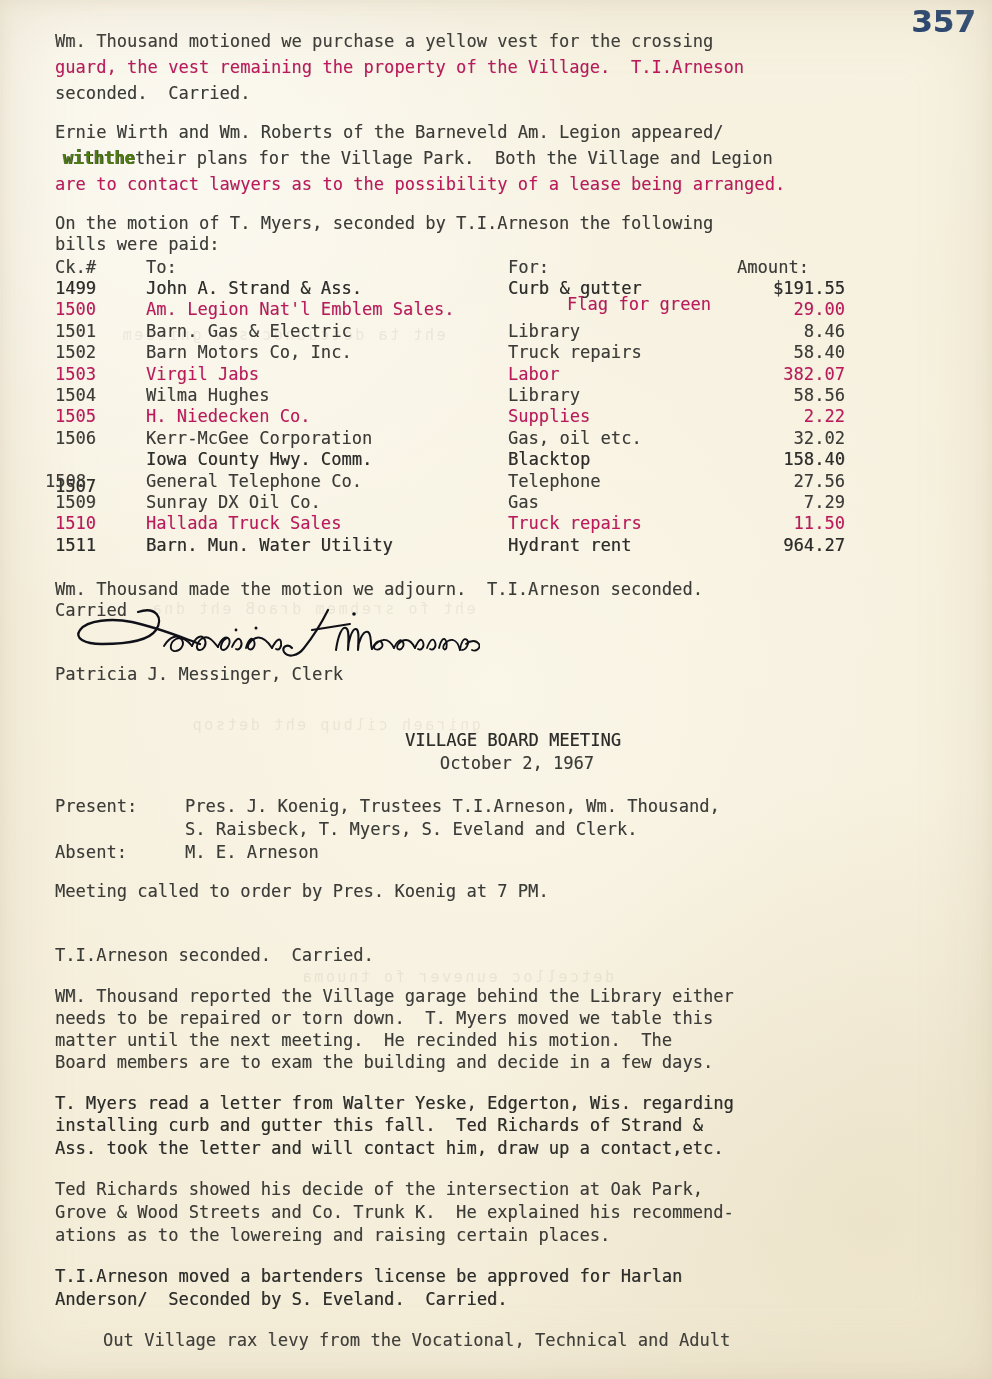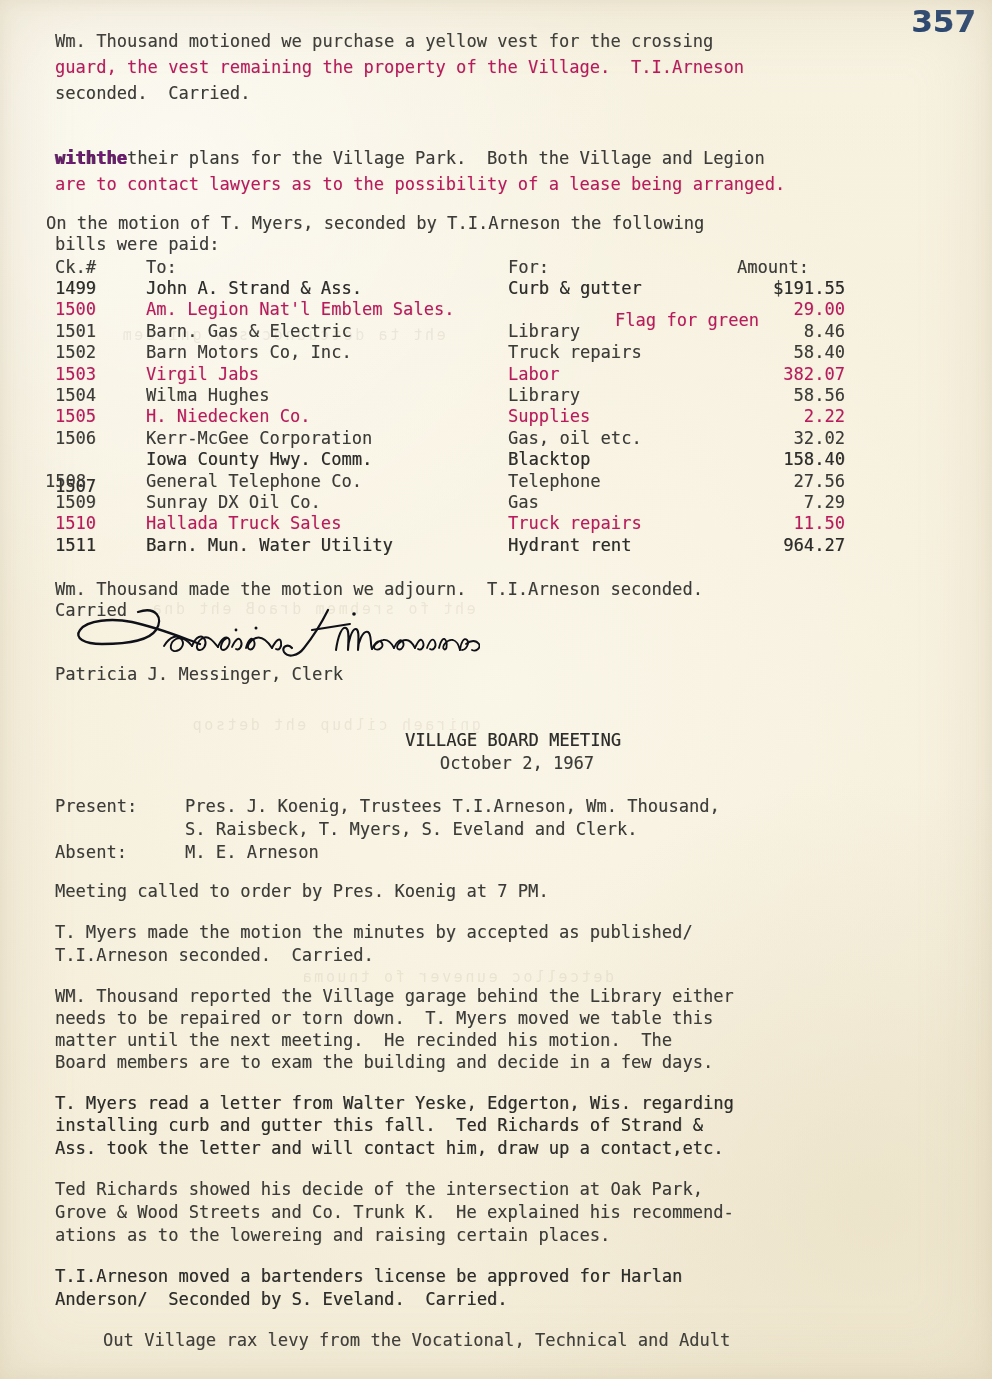--- a/index.html
+++ b/index.html
@@ -65,22 +65,23 @@
     color: #3b3b38;
     letter-spacing: 0.05px;
     text-shadow: 0.35px 0.25px 0.5px rgba(70,68,62,0.40);
   }
   
   .lighter { color: #be185d; text-shadow: 0.3px 0.2px 0.7px rgba(90,88,80,0.35); }
   .darker  { color: #2c2c2a; text-shadow: 0.45px 0.3px 0.4px rgba(45,45,42,0.55); }
 
   .strike-over {
     font-weight: 700;
-    color: #701a75;
+    color: #4d7c0f;
     text-shadow: 0.6px 0 0 rgba(25,25,24,0.9), -0.5px 0 0 rgba(25,25,24,0.6);
+    margin-left: 8px;
   }
 
   .center { text-align: center; }
 
   #signature {
     position: absolute;
     left: 60px;
     top: 604px;
     width: 420px;
     height: 62px;
@@ -98,39 +99,40 @@
   <div class="bleed" style="left:150px; top:600px;">eht fo srebmem draoB eht dna</div>
   <div class="bleed" style="left:190px; top:716px;">gniraeh cilbup eht detsop</div>
   <div class="bleed" style="left:300px; top:968px;">detcelloc eunever fo tnuoma</div>
 
   <div id="page-number">357</div>
 
   <div class="tx" style="left:55px; top:31px;">Wm. Thousand motioned we purchase a yellow vest for the crossing</div>
   <div class="tx lighter" style="left:55px; top:57px;">guard, the vest remaining the property of the Village.  T.I.Arneson</div>
   <div class="tx" style="left:55px; top:83px;">seconded.  Carried.</div>
 
+  <div class="tx" style="left:55px; top:122px;">Ernie Wirth and Wm. Roberts of the Barneveld Am. Legion appeared/</div>
   <div class="tx" style="left:55px; top:148px;"><span class="strike-over">withthe</span><span>their plans for the Village Park.  Both the Village and Legion</span></div>
   <div class="tx lighter" style="left:55px; top:174px;">are to contact lawyers as to the possibility of a lease being arranged.</div>
 
-  <div class="tx" style="left:46px; top:213px;">On the motion of T. Myers, seconded by T.I.Arneson the following</div>
+  <div class="tx" style="left:55px; top:213px;">On the motion of T. Myers, seconded by T.I.Arneson the following</div>
   <div class="tx" style="left:55px; top:234px;">bills were paid:</div>
 
   <div>
     <div class="tx" style="left:55px;  top:257px;">Ck.#</div>
     <div class="tx" style="left:146px; top:257px;">To:</div>
     <div class="tx" style="left:508px; top:257px;">For:</div>
     <div class="tx" style="left:737px; top:257px;">Amount:</div>
     <div id="bills-rows">
         <div class="tx darker" style="left: 55px; top: 278px;">1499</div>
         <div class="tx darker" style="left: 146px; top: 278px;">John A. Strand &amp; Ass.</div>
         <div class="tx darker" style="left: 508px; top: 278px;">Curb &amp; gutter</div>
         <div class="tx darker" style="left: 0px; top: 278px; width: 845px; text-align: right;">$191.55</div>
         <div class="tx lighter" style="left: 55px; top: 299.4px;">1500</div>
         <div class="tx lighter" style="left: 146px; top: 299.4px;">Am. Legion Nat'l Emblem Sales.</div>
-        <div class="tx lighter" style="left: 567px; top: 310px; margin-left: 48px;">Flag for green</div>
+        <div class="tx lighter" style="left: 567px; top: 294px;">Flag for green</div>
         <div class="tx lighter" style="left: 0px; top: 299.4px; width: 845px; text-align: right;">29.00</div>
         <div class="tx" style="left: 55px; top: 320.8px;">1501</div>
         <div class="tx" style="left: 146px; top: 320.8px;">Barn. Gas &amp; Electric</div>
         <div class="tx" style="left: 508px; top: 320.8px;">Library</div>
         <div class="tx" style="left: 0px; top: 320.8px; width: 845px; text-align: right;">8.46</div>
         <div class="tx" style="left: 55px; top: 342.2px;">1502</div>
         <div class="tx" style="left: 146px; top: 342.2px;">Barn Motors Co, Inc.</div>
         <div class="tx" style="left: 508px; top: 342.2px;">Truck repairs</div>
         <div class="tx" style="left: 0px; top: 342.2px; width: 845px; text-align: right;">58.40</div>
         <div class="tx lighter" style="left: 55px; top: 363.6px;">1503</div>
@@ -213,21 +215,20 @@
   <div class="tx center" style="left:0; top:753px; width:992px; padding-left:42px; box-sizing:border-box;">October 2, 1967</div>
 
   <div class="tx" style="left:55px;  top:796px;">Present:</div>
   <div class="tx" style="left:185px; top:796px;">Pres. J. Koenig, Trustees T.I.Arneson, Wm. Thousand,</div>
   <div class="tx" style="left:185px; top:819px;">S. Raisbeck, T. Myers, S. Eveland and Clerk.</div>
   <div class="tx" style="left:55px;  top:842px;">Absent:</div>
   <div class="tx" style="left:185px; top:842px;">M. E. Arneson</div>
 
   <div class="tx" style="left:55px; top:881px;">Meeting called to order by Pres. Koenig at 7 PM.</div>
 
-  <div class="tx" style="left:55px; top:922px;">T. Myers made the motion the minutes by accepted as published/</div>
   <div class="tx" style="left:55px; top:945px;">T.I.Arneson seconded.  Carried.</div>
 
   <div class="tx" style="left:55px; top:986px;">WM. Thousand reported the Village garage behind the Library either</div>
   <div class="tx" style="left:55px; top:1008px;">needs to be repaired or torn down.  T. Myers moved we table this</div>
   <div class="tx" style="left:55px; top:1030px;">matter until the next meeting.  He recinded his motion.  The</div>
   <div class="tx" style="left:55px; top:1052px;">Board members are to exam the building and decide in a few days.</div>
 
   <div class="tx darker" style="left:55px; top:1093px;">T. Myers read a letter from Walter Yeske, Edgerton, Wis. regarding</div>
   <div class="tx darker" style="left:55px; top:1115px;">installing curb and gutter this fall.  Ted Richards of Strand &amp;</div>
   <div class="tx darker" style="left:55px; top:1138px;">Ass. took the letter and will contact him, draw up a contact,etc.</div>

